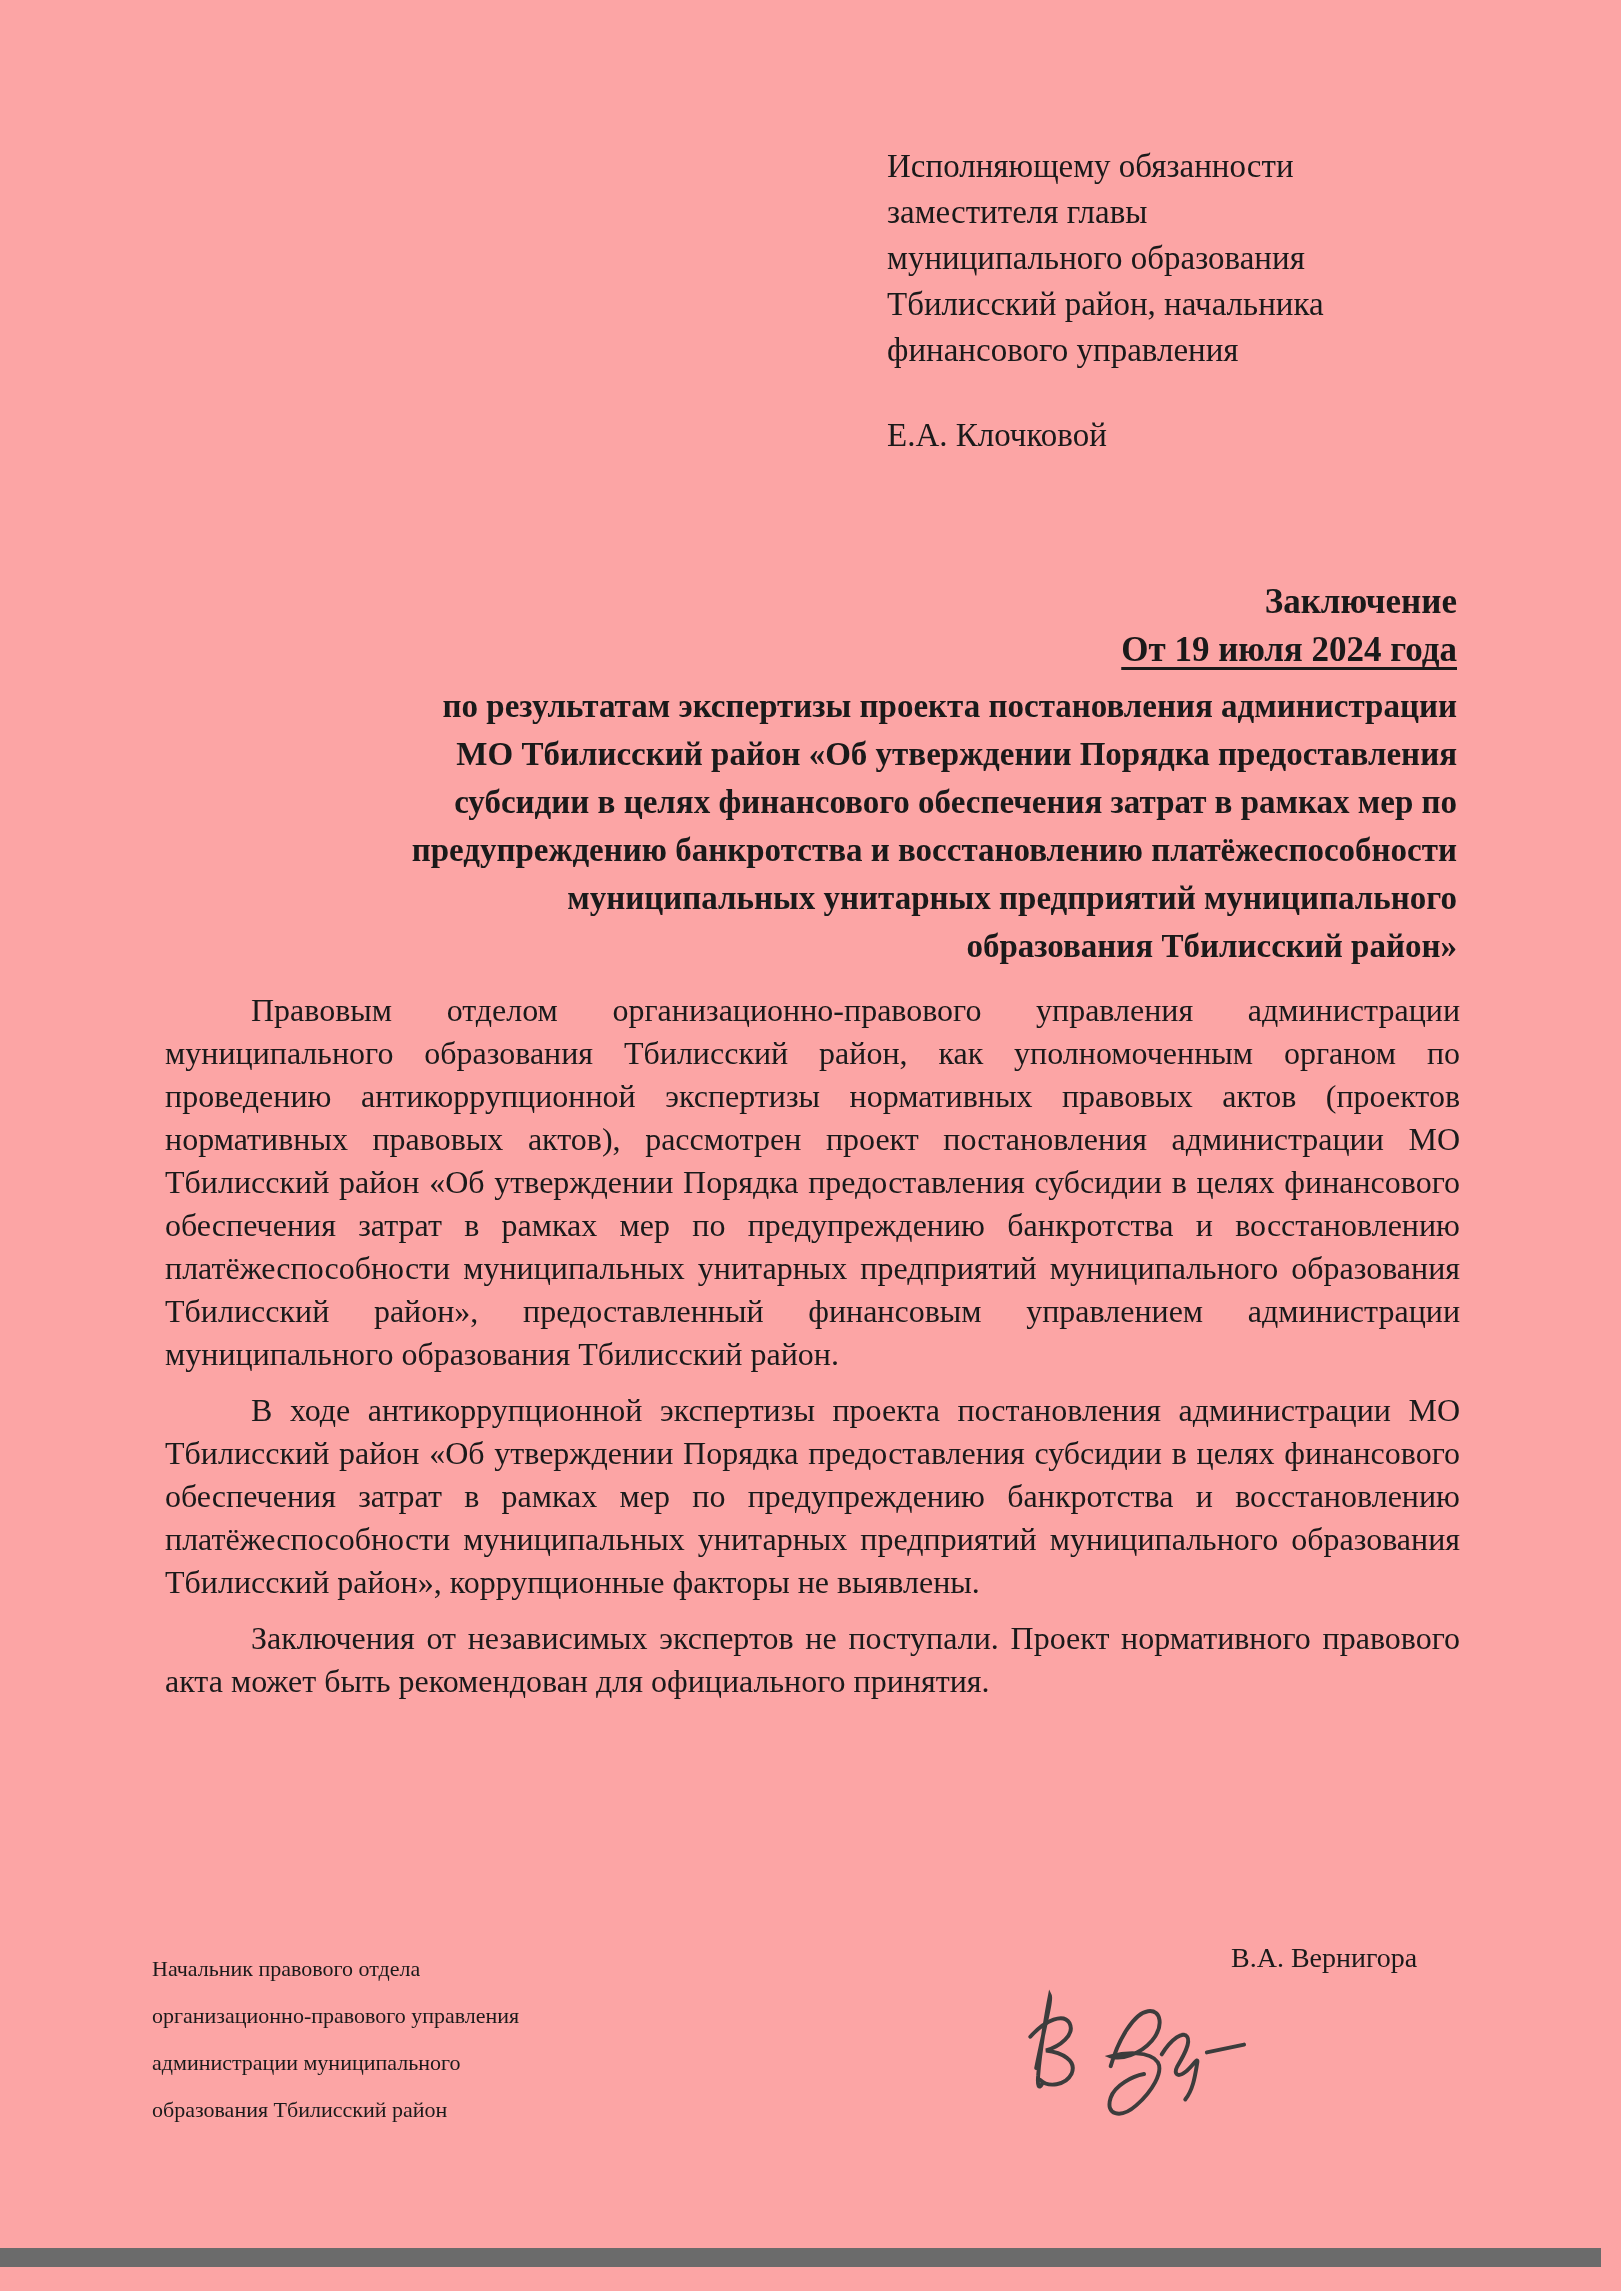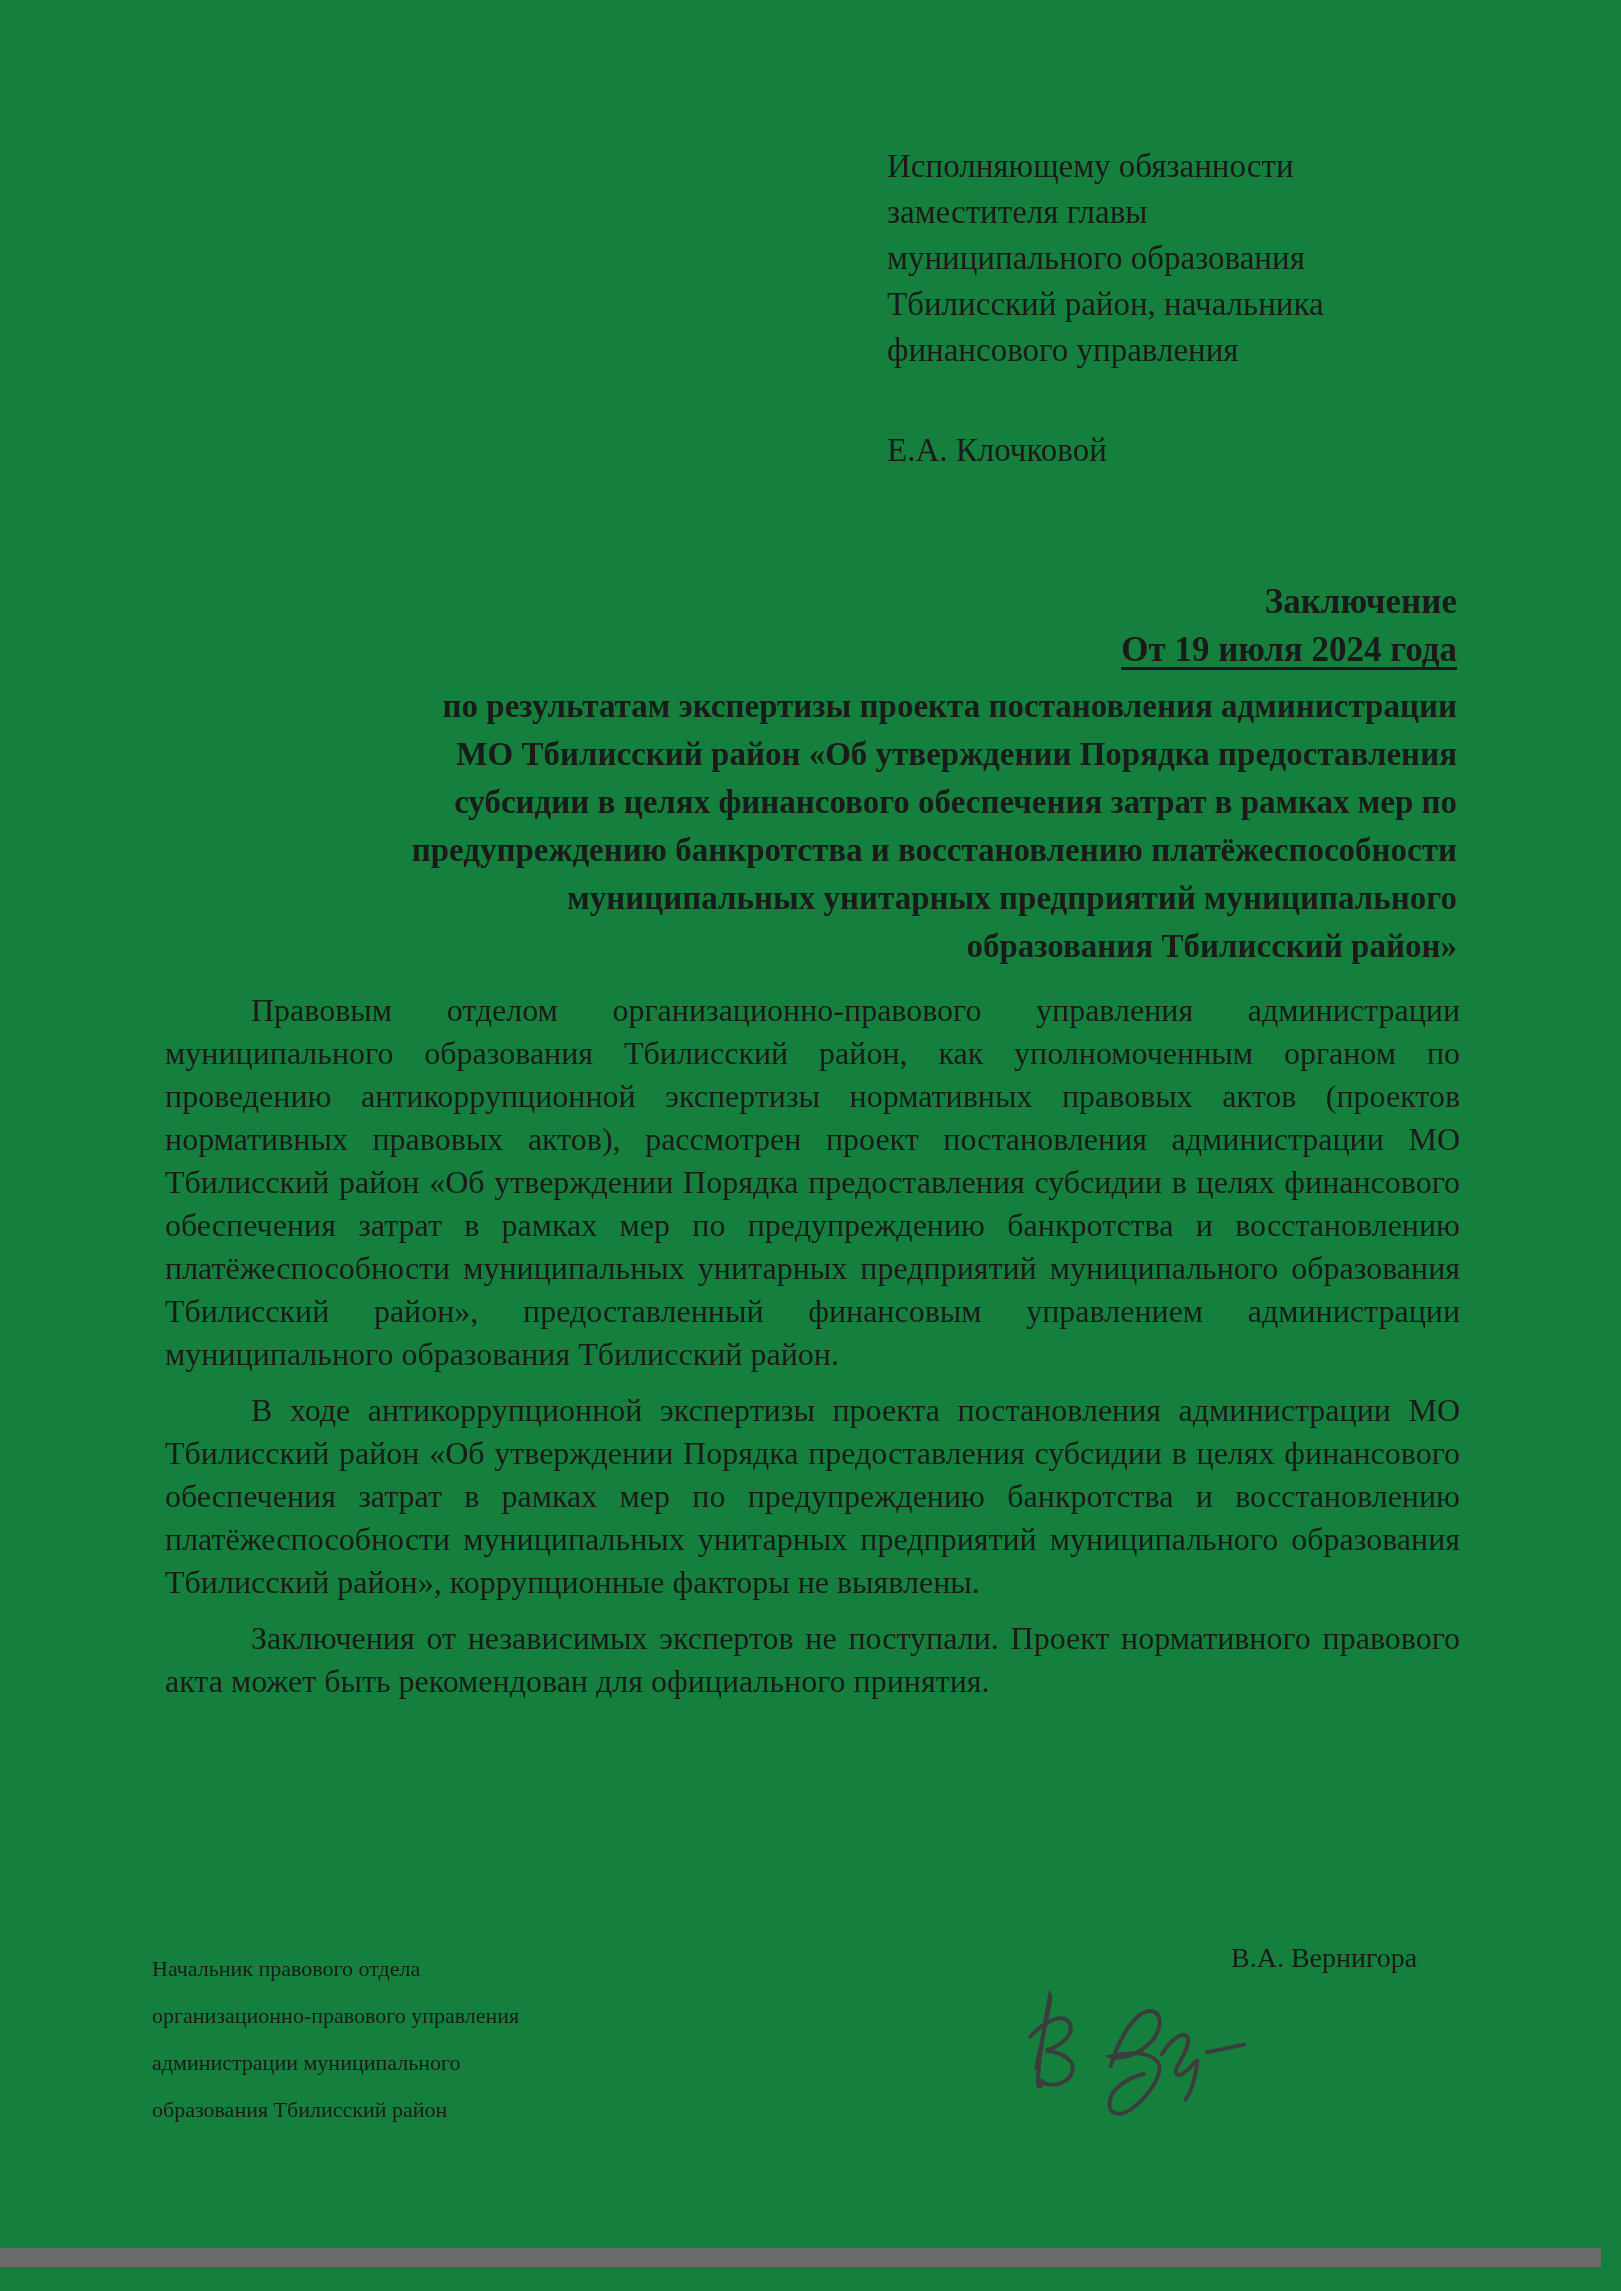--- a/index.html
+++ b/index.html
@@ -4,37 +4,37 @@
 <style>
   html, body {
     margin: 0;
     padding: 0;
     background: #ffffff;
   }
   .page {
     position: relative;
     width: 1621px;
     height: 2292px;
-    background: #15803d;
+    background: #fca5a5;
     overflow: hidden;
     font-family: "Liberation Serif", "DejaVu Serif", serif;
     color: #1a1a1a;
   }
 
   
   .addressee {
     position: absolute;
     left: 887px;
     top: 143px;
     width: 564px;
     font-size: 33px;
     line-height: 46px;
   }
   .addressee .line { white-space: nowrap; }
-  .addressee .addressee-name { margin-top: 54px; }
+  .addressee .addressee-name { margin-top: 39px; }
 
   
   .title-block {
     position: absolute;
     left: 136px;
     top: 578px;
     width: 1321px;
     text-align: right;
     font-weight: bold;
     font-size: 35px;

